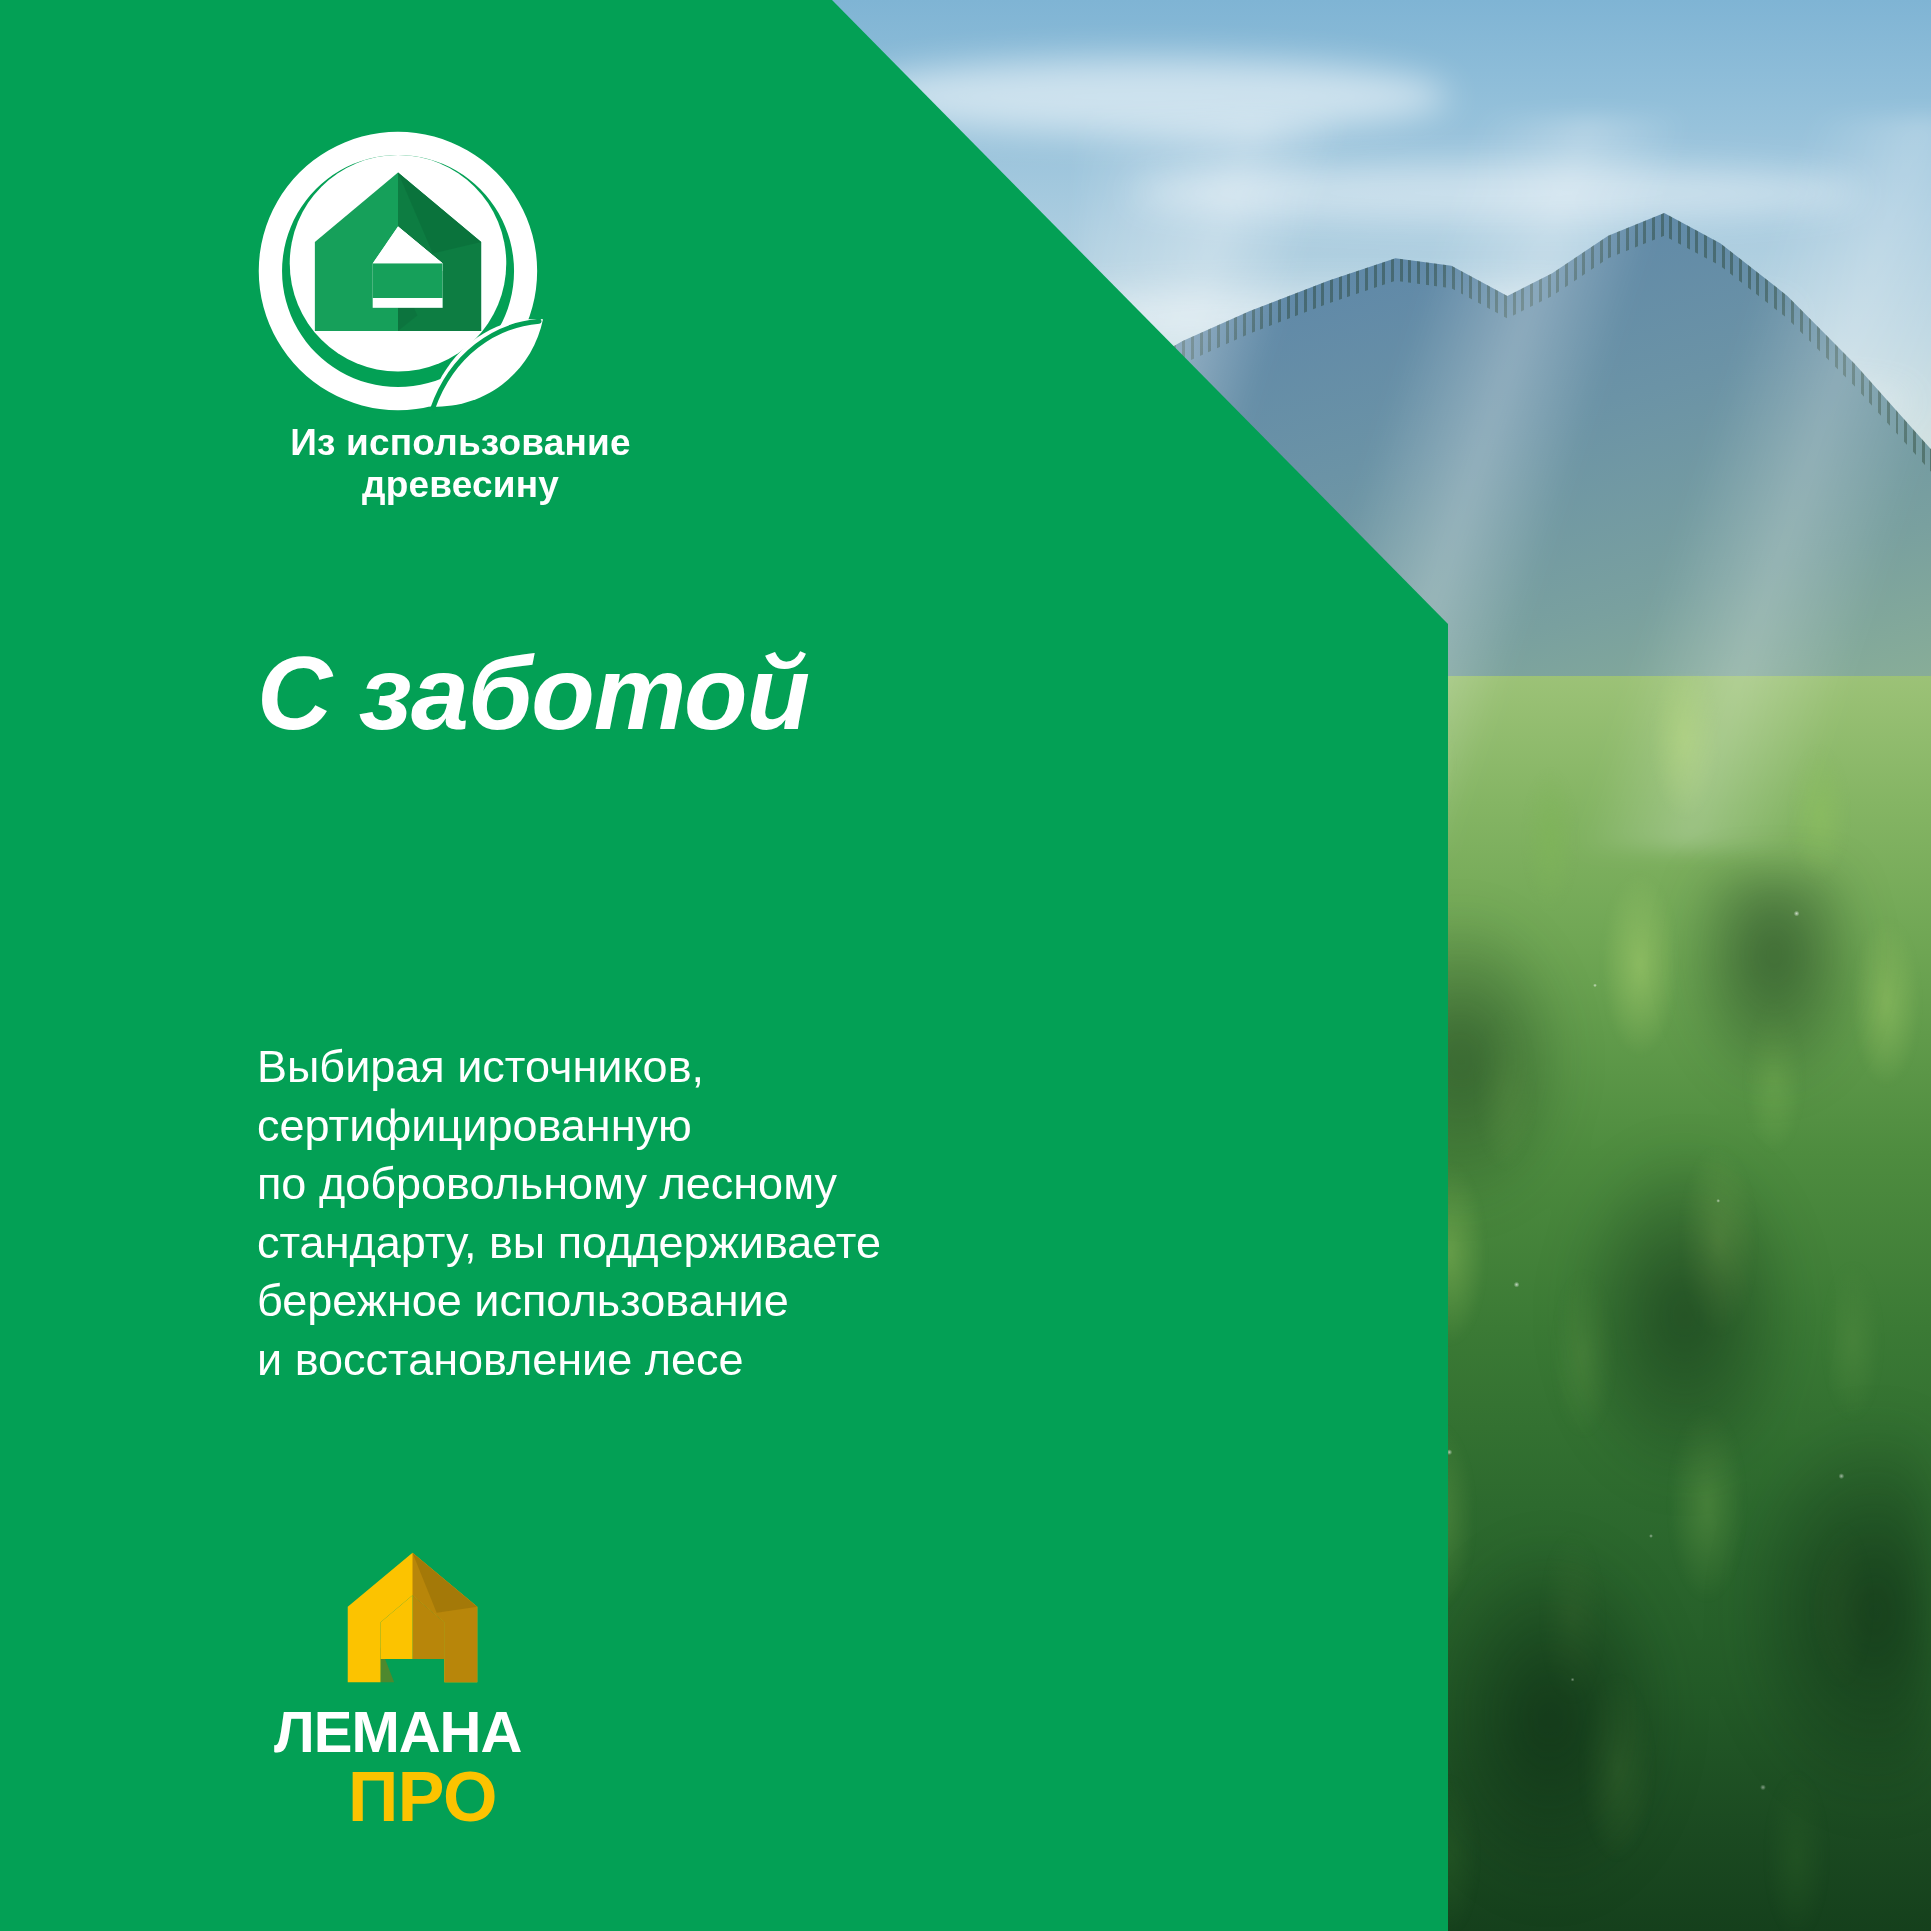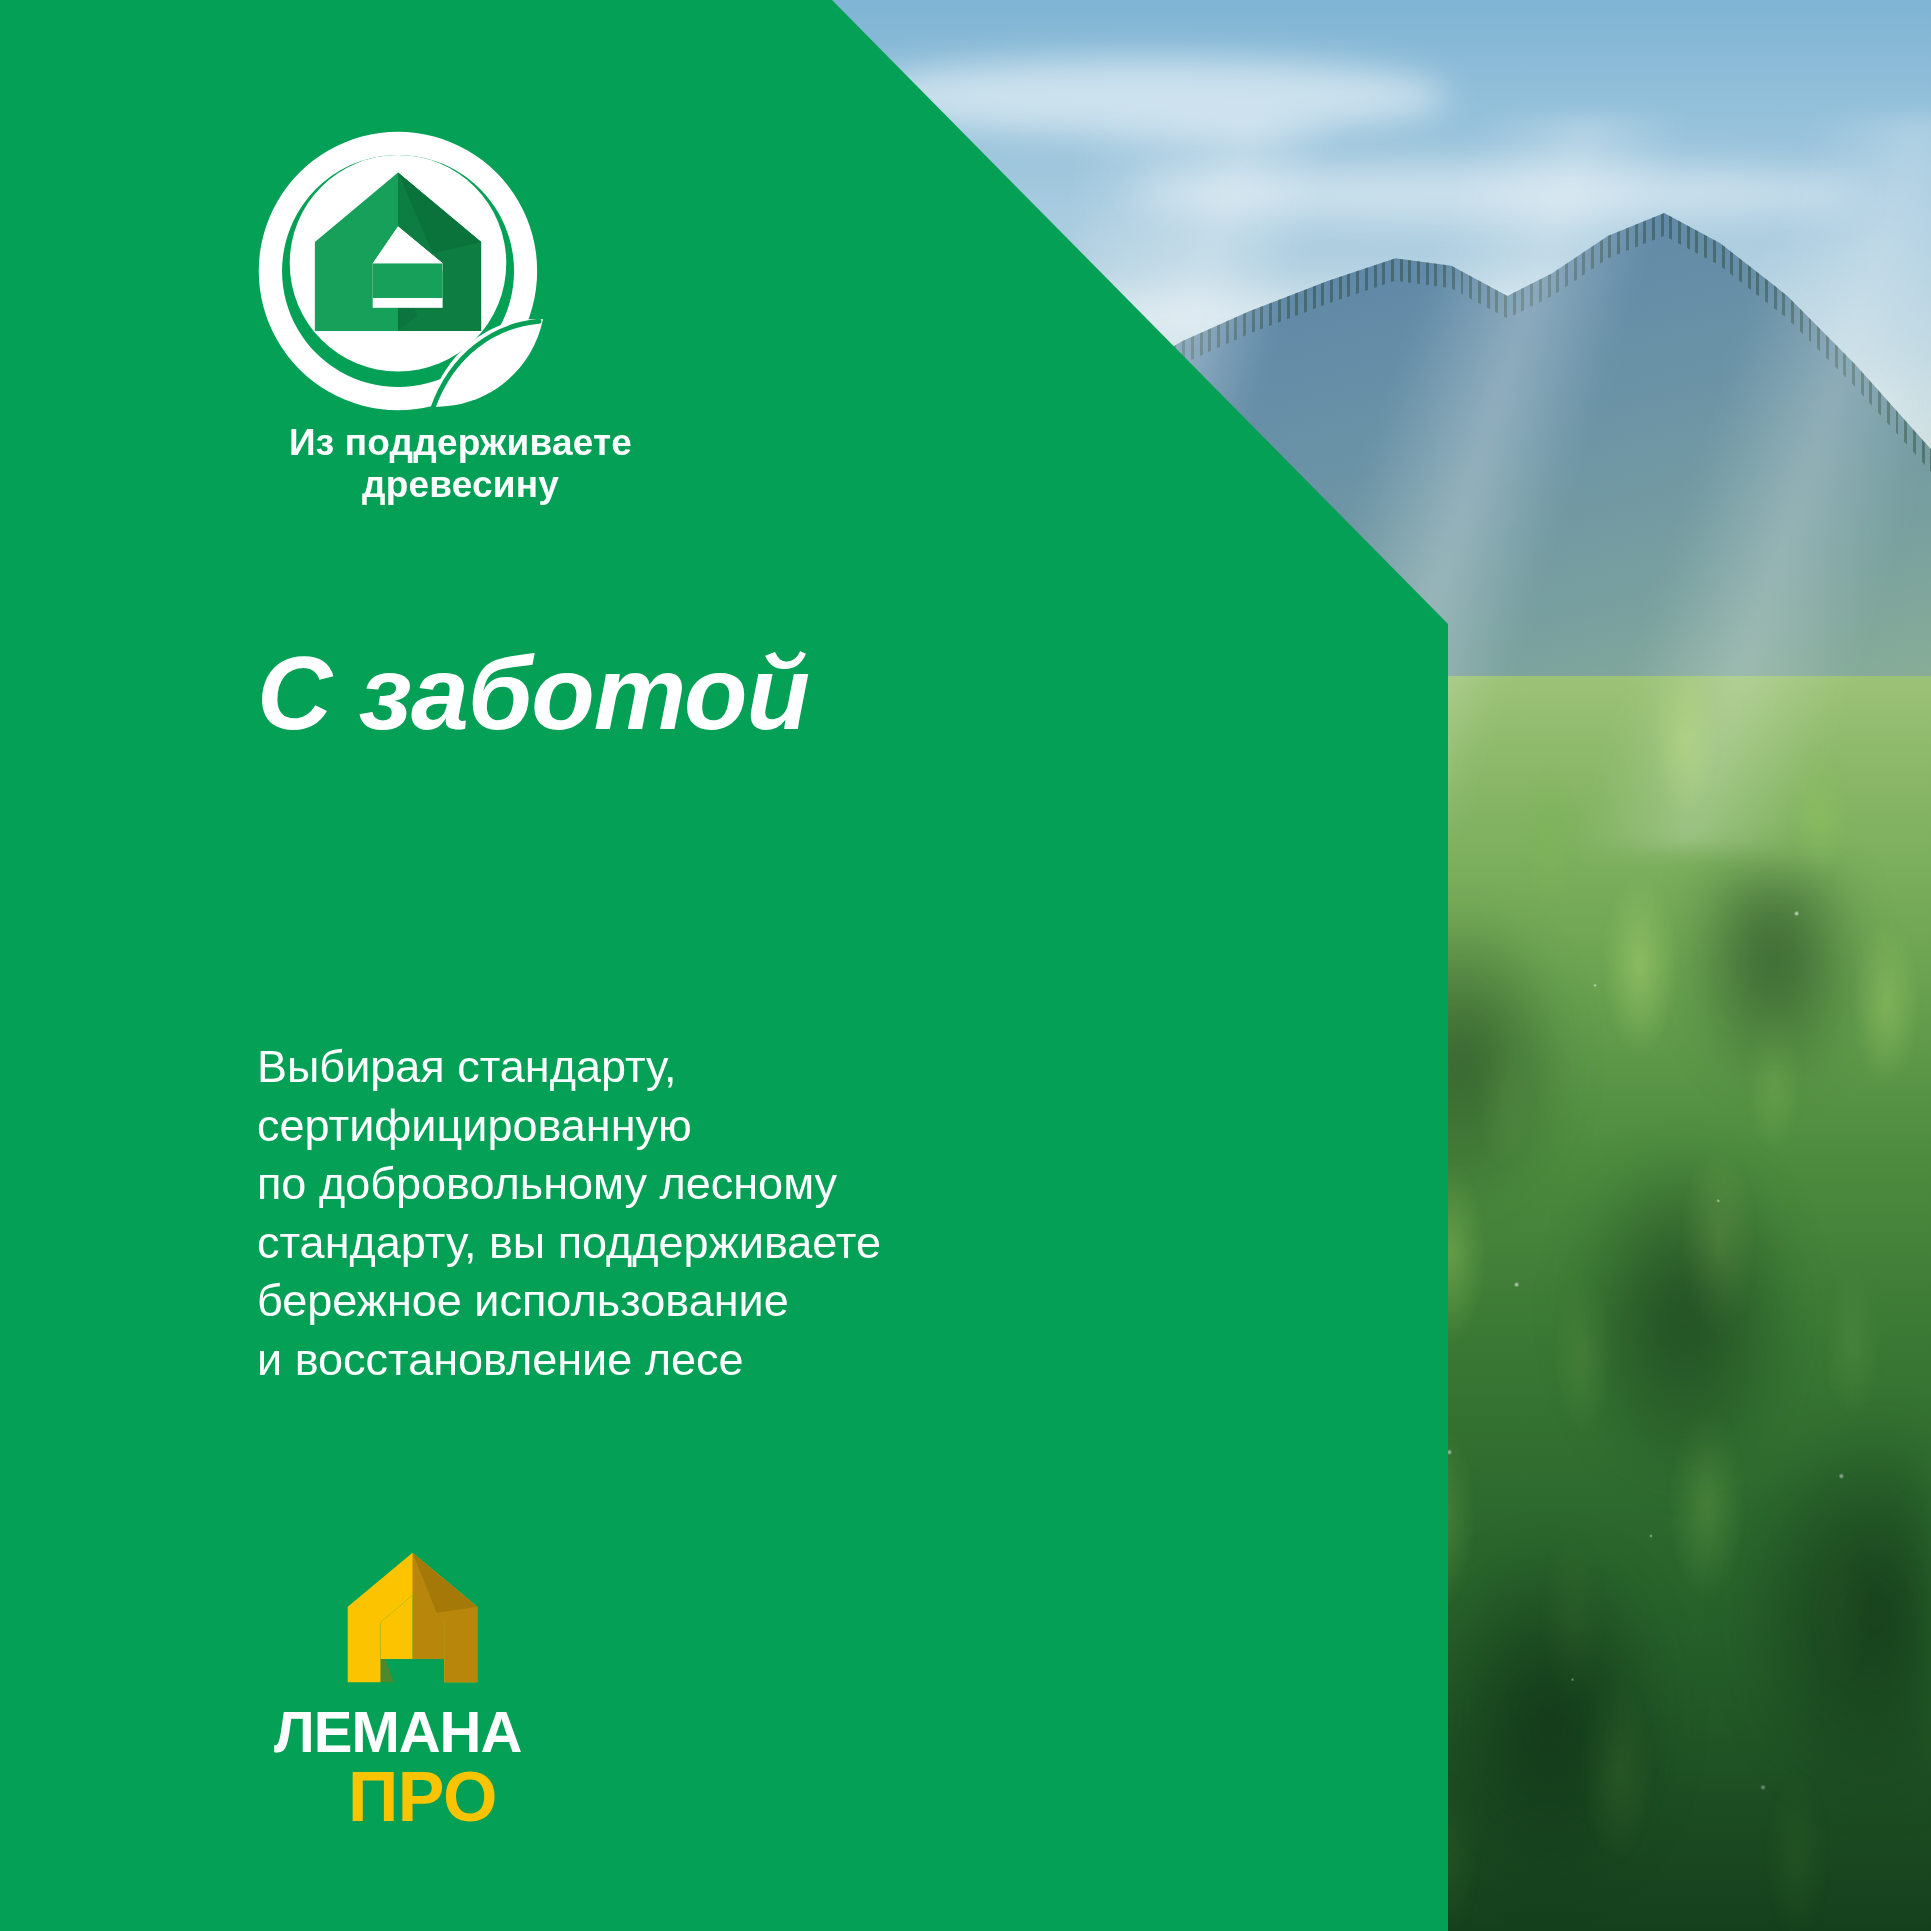--- a/index.html
+++ b/index.html
@@ -284,30 +284,30 @@
         <rect x="124" y="142" width="72" height="46" fill="#16a05a"></rect>
         <path d="M150 104 L196 142 L124 142 Z" fill="#ffffff"></path>
         <path d="M124 178 L196 178 L196 188 L124 188 Z" fill="#ffffff"></path>
 
         <path d="M300 200 C250 196 200 230 182 290 C236 294 288 258 300 200 Z" fill="#ffffff"></path>
         <path d="M186 292 C206 236 250 206 296 202" fill="none" stroke="#03a055" stroke-width="5" stroke-linecap="round"></path>
       </svg>
     </div>
 
     <div id="eco-caption">
-      <span class="l1">Из поддерживаете</span>
+      <span class="l1">Из использование</span>
       <span class="l2">древесину</span>
     </div>
 
     <h1 id="headline" style="margin:0;">
       <span class="l1">С заботой</span>
     </h1>
 
     <div id="body-copy">
-      <span>Выбирая стандарту,</span>
+      <span>Выбирая источников,</span>
       <span>сертифицированную</span>
       <span>по добровольному лесному</span>
       <span>стандарту, вы поддерживаете</span>
       <span>бережное использование</span>
       <span>и восстановление лесе</span>
     </div>
 
     <div id="brand">
       <svg id="brand-mark" viewBox="0 0 150 150" xmlns="http://www.w3.org/2000/svg" aria-hidden="true">
 

